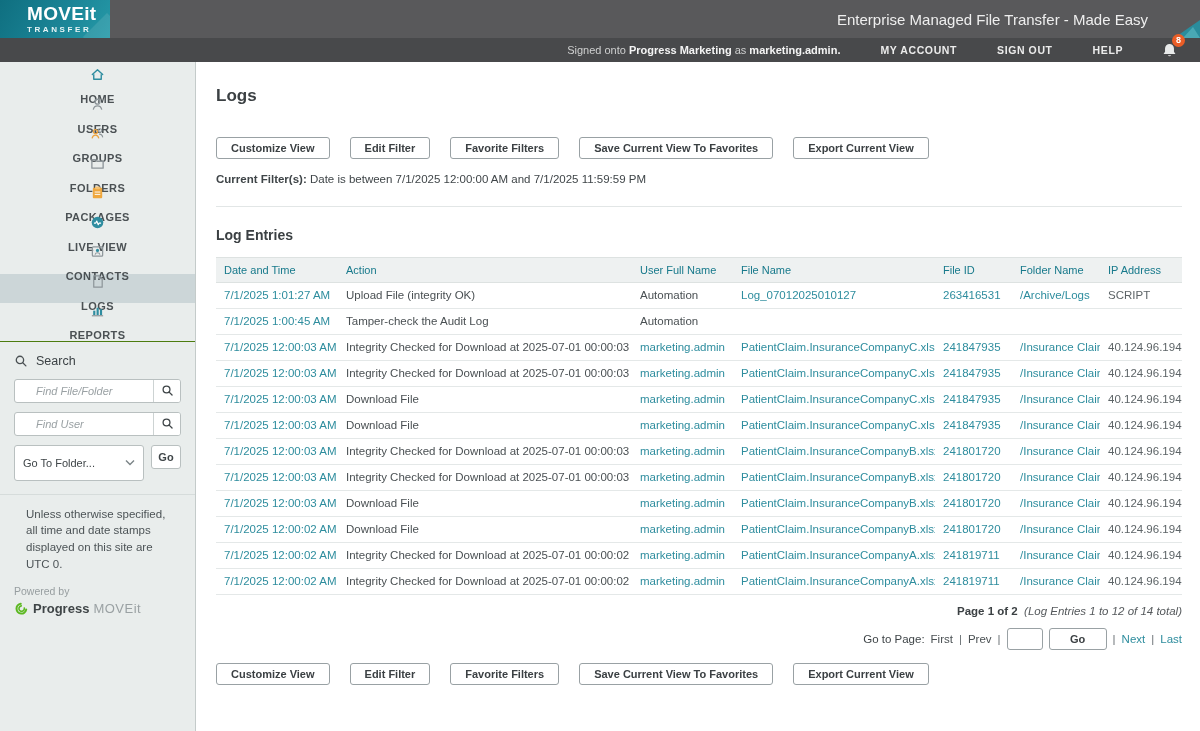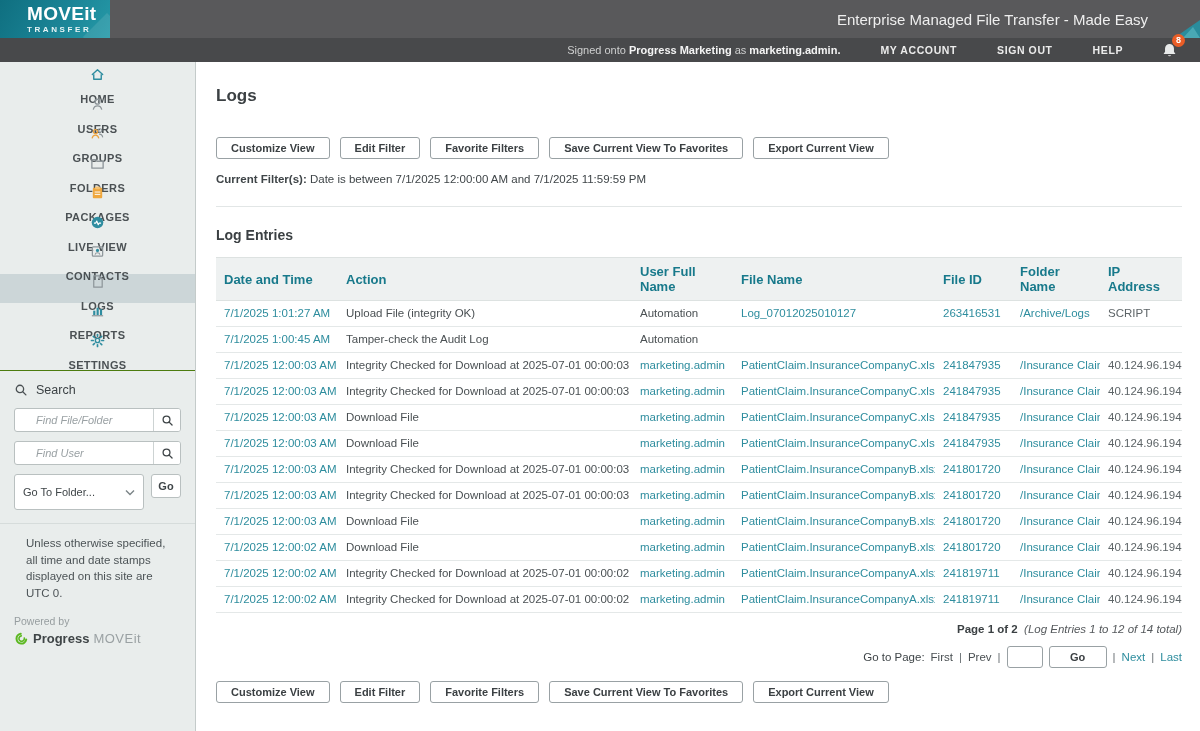--- a/index.html
+++ b/index.html
@@ -47,29 +47,29 @@
 
   .sidebar-note { border-top:1px solid #d6dcdb; margin-top:9px; padding:11px 26px 0; font-size:11.5px; color:#4c5356; line-height:1.45; }
   .powered { padding:13px 14px; }
   .powered-by { font-size:10.5px; color:#979ea0; margin-bottom:4px; }
   .brand-row { display:flex; align-items:center; gap:4px; }
   .brand-progress { font-size:13px; font-weight:bold; color:#3f4547; }
   .brand-moveit { font-size:13px; color:#9aa1a3; letter-spacing:.5px; }
 
   
   .page-title { font-size:17px; font-weight:bold; color:#3b4043; margin-top:6px; }
-  .toolbar { margin-top:31px; display:flex; gap:10px; }
+  .toolbar { margin-top:31px; display:flex; gap:20px; }
   .btn { background:#fff; border:1px solid #99a1a4; border-radius:3px; height:22px; padding:0 14px; font-size:11px; font-weight:bold; color:#3b4043; cursor:pointer; font-family:inherit; }
   .filter-line { margin-top:14px; font-size:11.5px; color:#3f4548; }
   .filter-label { font-weight:bold; }
   .divider { border-bottom:1px solid #e2e6e6; margin-top:21px; }
   .section-title { font-size:14px; font-weight:bold; color:#3b4043; margin-top:20px; }
 
   table { width:100%; border-collapse:collapse; margin-top:14px; table-layout:fixed; }
-  thead th { background:#eef1f1; text-align:left; font-size:13px; font-weight:bold; color:#17798b; padding:6px 8px; border-top:1px solid #dde2e1; border-bottom:1px solid #dde2e1; }
+  thead th { background:#eef1f1; text-align:left; font-size:11px; font-weight:normal; color:#17798b; padding:6px 8px; border-top:1px solid #dde2e1; border-bottom:1px solid #dde2e1; }
   tbody td { font-size:11.5px; color:#4a5053; padding:6px 8px 7px; border-bottom:1px solid #e4e8e8; white-space:nowrap; overflow:hidden; }
   .tlink { color:#2e8d9e; text-decoration:none; cursor:pointer; }
   .ip-cell { color:#5d6467; }
 
   .pagination { margin-top:10px; font-size:11.5px; color:#3f4548; }
   .page-info-line { text-align:right; }
   .page-info-bold { font-weight:bold; color:#3b4043; }
   .entries-info { font-style:italic; color:#55595c; }
   .goto-line { margin-top:11px; display:flex; justify-content:flex-end; align-items:center; gap:6px; }
   .page-input { width:36px; height:22px; border:1px solid #99a1a4; border-radius:3px; outline:none; font-family:inherit; font-size:11px; padding:0 4px; }
@@ -190,38 +190,20 @@
         <div class="nav-item">
           <span class="nav-icon">
             <svg width="15" height="15" viewBox="0 0 16 16">
               <line x1="2" y1="13.6" x2="14" y2="13.6" stroke="#8d9599" stroke-width="1.3"></line>
               <rect x="3.4" y="8.2" width="2.3" height="4.6" fill="#2f8da0"></rect>
               <rect x="7" y="5" width="2.3" height="7.8" fill="#2f8da0"></rect>
               <rect x="10.6" y="6.6" width="2.3" height="6.2" fill="#2f8da0"></rect>
             </svg>
           </span>
           <span class="nav-label">REPORTS</span>
-        </div>
-        <div class="nav-item">
-          <span class="nav-icon">
-            <svg width="15" height="15" viewBox="0 0 16 16">
-              <circle cx="8" cy="8" r="2.3" fill="none" stroke="#2f8da0" stroke-width="1.5"></circle>
-              <g stroke="#2f8da0" stroke-width="1.8" stroke-linecap="round">
-                <line x1="8" y1="1.6" x2="8" y2="3.4"></line>
-                <line x1="8" y1="12.6" x2="8" y2="14.4"></line>
-                <line x1="1.6" y1="8" x2="3.4" y2="8"></line>
-                <line x1="12.6" y1="8" x2="14.4" y2="8"></line>
-                <line x1="3.5" y1="3.5" x2="4.8" y2="4.8"></line>
-                <line x1="11.2" y1="11.2" x2="12.5" y2="12.5"></line>
-                <line x1="12.5" y1="3.5" x2="11.2" y2="4.8"></line>
-                <line x1="3.5" y1="12.5" x2="4.8" y2="11.2"></line>
-              </g>
-            </svg>
-          </span>
-          <span class="nav-label">SETTINGS</span>
         </div>
       </div>
 
     <div class="search-section">
       <div class="search-title-row">
         <svg width="14" height="14" viewBox="0 0 16 16">
             <circle cx="6.8" cy="6.8" r="4.2" fill="none" stroke="#4b5154" stroke-width="1.5"></circle>
             <line x1="10" y1="10" x2="13.6" y2="13.6" stroke="#4b5154" stroke-width="1.5" stroke-linecap="round"></line>
           </svg>
         <span class="search-title">Search</span>

